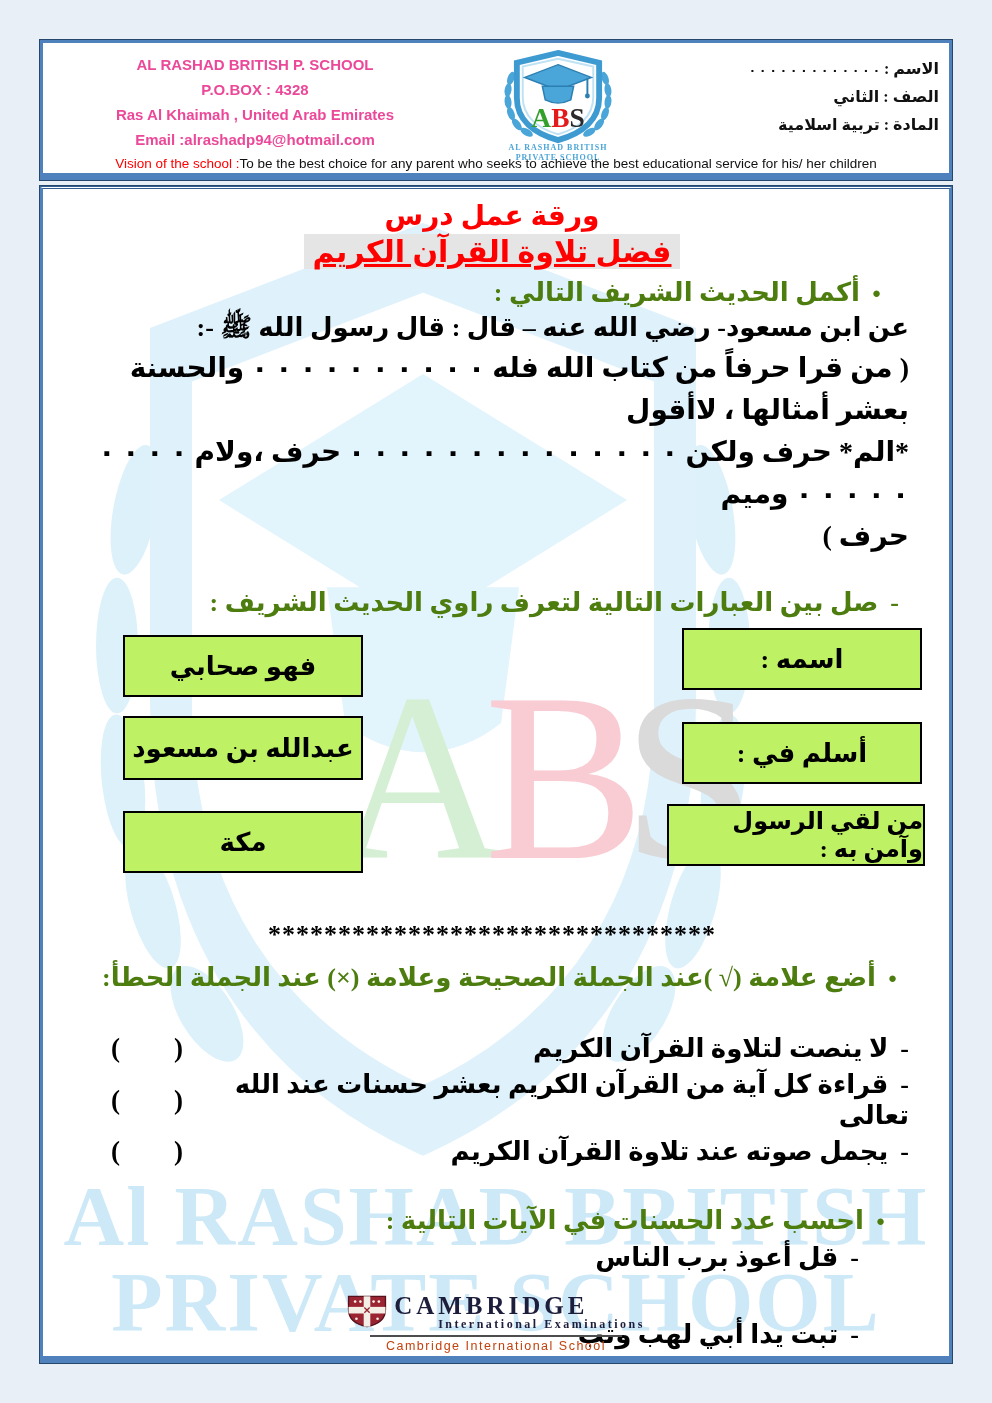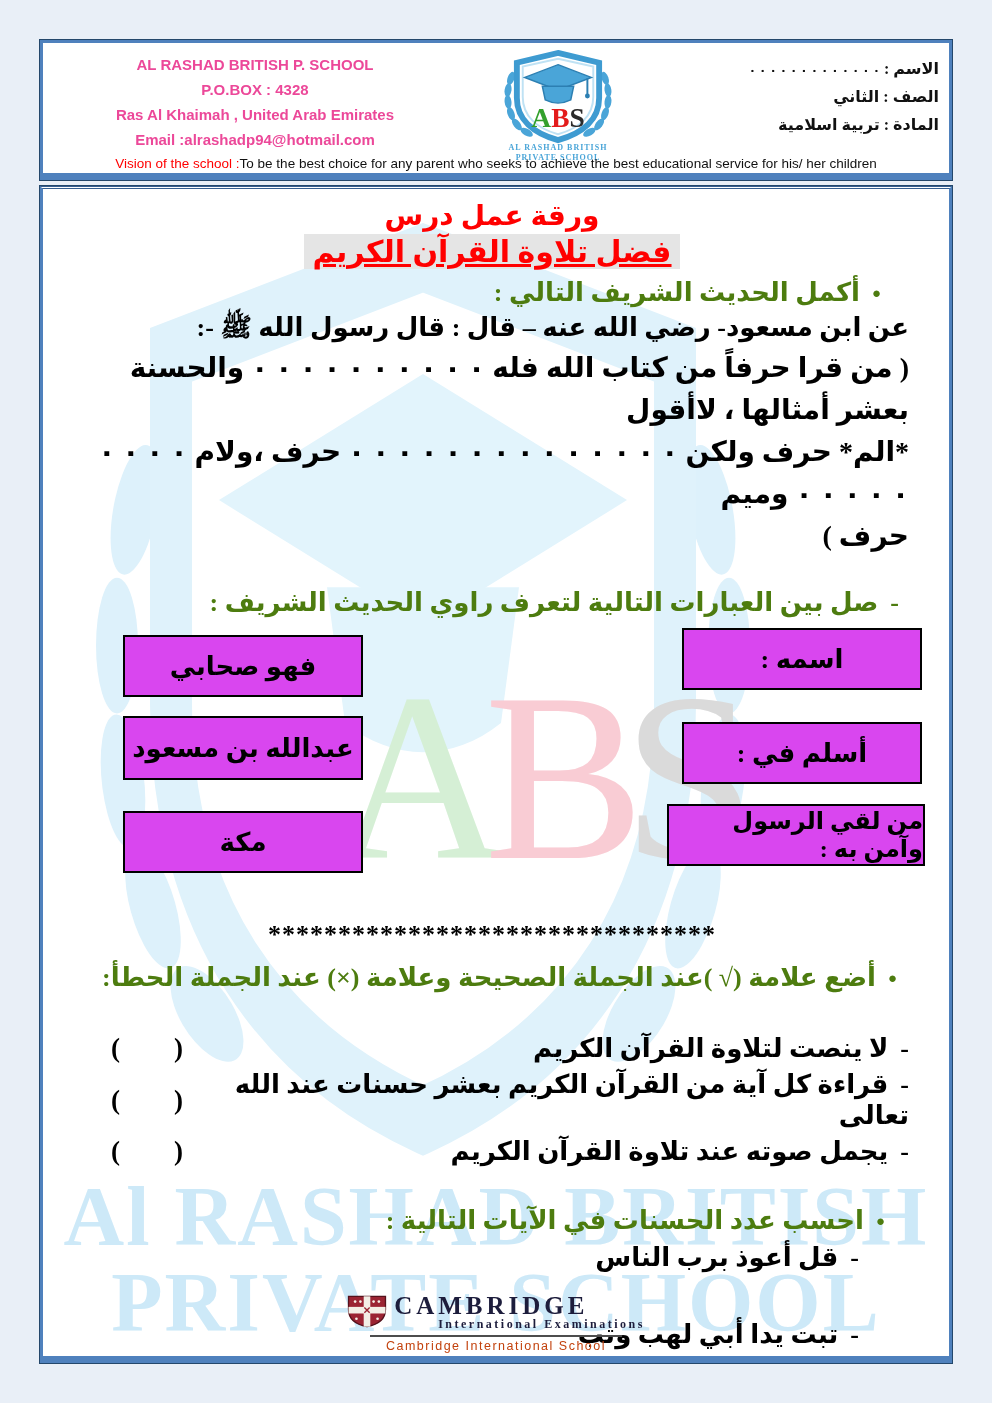--- a/index.html
+++ b/index.html
@@ -45,21 +45,21 @@
   .ws-subtitle{display:inline-block;background:#e5e5e5;color:#ff0000;
                font:bold 30px "Liberation Serif","DejaVu Sans",serif;padding:0 8px;text-decoration:underline;}
   .q-head{font:bold 26px "Liberation Serif","DejaVu Sans",serif;color:#4d7c0f;}
   .bullet{font-size:15px;vertical-align:3px;margin-left:12px;}
   .dash{margin-left:12px;}
   .q1-head{margin:8px 0 0;padding-right:28px;}
   .hadith p{margin:0;font:bold 26px "Liberation Serif","DejaVu Sans",serif;line-height:1.5;}
   .hadith .big{font-size:28px;text-align:right;}
   .q2-head{margin:30px 0 0;padding-right:10px;}
   .match{position:relative;height:258px;margin:8px -40px 0;}
-  .mbox{position:absolute;border:2px solid #000;background:#d946ef;box-sizing:border-box;
+  .mbox{position:absolute;border:2px solid #000;background:#bef264;box-sizing:border-box;
         display:flex;align-items:center;justify-content:center;
         font:bold 26px "Liberation Serif","DejaVu Sans",serif;}
   .separator{margin:36px 0 0;text-align:center;direction:ltr;
              font:bold 26px "Liberation Serif",serif;letter-spacing:1px;}
   .q3-head{margin:12px 0 0;padding-right:12px;}
   .q3-items{margin:40px 0 0;}
   .stmt{display:flex;justify-content:space-between;align-items:center;
         padding-left:36px;margin-bottom:5px;}
   .stmt .txt{font:bold 26px "Liberation Serif","DejaVu Sans",serif;}
   .parens{font:bold 27px "Liberation Serif",serif;direction:ltr;white-space:pre;}

